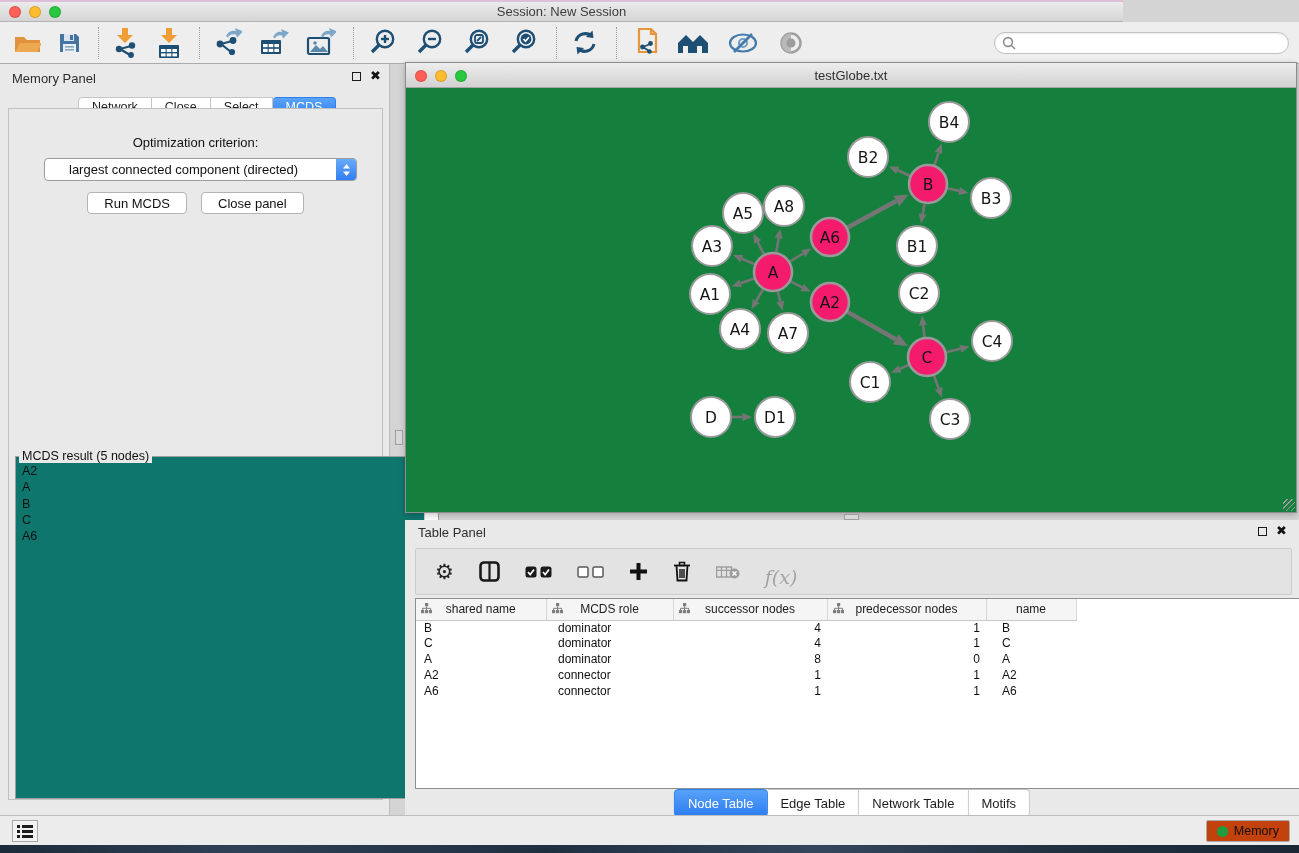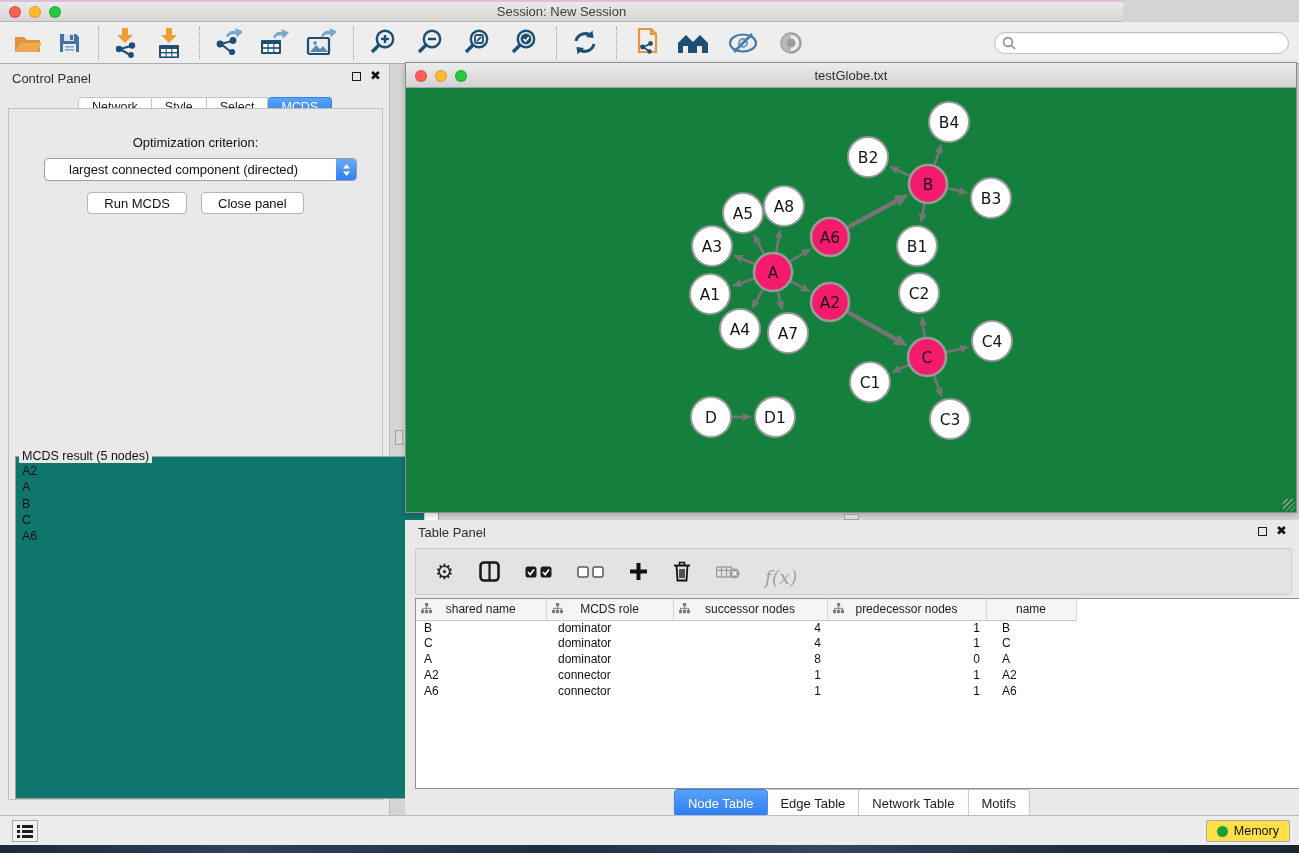--- a/index.html
+++ b/index.html
@@ -182,21 +182,21 @@
     left:0; top:815px; width:1299px; height:30px;
     background:#ececec; border-top:1px solid #bdbdbd;
   }
   .list-btn {
     position:absolute; left:12px; top:4px; width:26px; height:22px;
     background:#f2f2f2; border:1px solid #a8a8a8;
     display:flex; align-items:center; justify-content:center;
   }
   .memory-btn {
     position:absolute; right:9px; top:4px; height:22px;
-    background:#fde047; border:1px solid #ababab; border-radius:2px;
+    background:#c2410c; border:1px solid #ababab; border-radius:2px;
     display:flex; align-items:center; gap:6px; padding:0 10px;
     font-size:12.5px; color:#111;
   }
   .mem-dot { width:11px; height:11px; border-radius:50%; background:#1e9d3e; }
 
   .desktop-strip {
     left:0; top:845px; width:1299px; height:8px;
     background:linear-gradient(90deg,#1c2b3a,#2e4156 18%,#1e3040 42%,#33465c 63%,#20303f 82%,#1a2836);
   }
 </style>
@@ -376,28 +376,28 @@
   <div class="search-box">
     <svg width="14" height="14">
         <circle cx="6" cy="6" r="4.4" fill="none" stroke="#8e8e8e" stroke-width="1.6"></circle>
         <line x1="9.2" y1="9.2" x2="13" y2="13" stroke="#8e8e8e" stroke-width="1.6"></line>
       </svg>
     <input type="text" placeholder="" style="">
   </div>
 </div>
 
 <div class="abs control-panel">
-  <div class="panel-title">Control Panel</div>
+  <div class="panel-title">Memory Panel</div>
   <div class="win-ctrls cp-ctrls">
     <span class="ctrl-dock"></span>
     <span class="ctrl-close">✖</span>
   </div>
   <div class="cp-tabs" id="cp-tabs">
       <span class="seg-tab">Network</span>
-      <span class="seg-tab">Style</span>
+      <span class="seg-tab">Close</span>
       <span class="seg-tab">Select</span>
       <span class="seg-tab active">MCDS</span>
     </div>
   <div class="cp-box">
     <div class="opt-label">Optimization criterion:</div>
     <div class="criterion-select">
       <span>largest connected component (directed)</span>
       <span class="select-stepper">
         <svg width="9" height="14">
             <path d="M4.5 1 L8 5.4 H1 Z" fill="#fff"></path>

